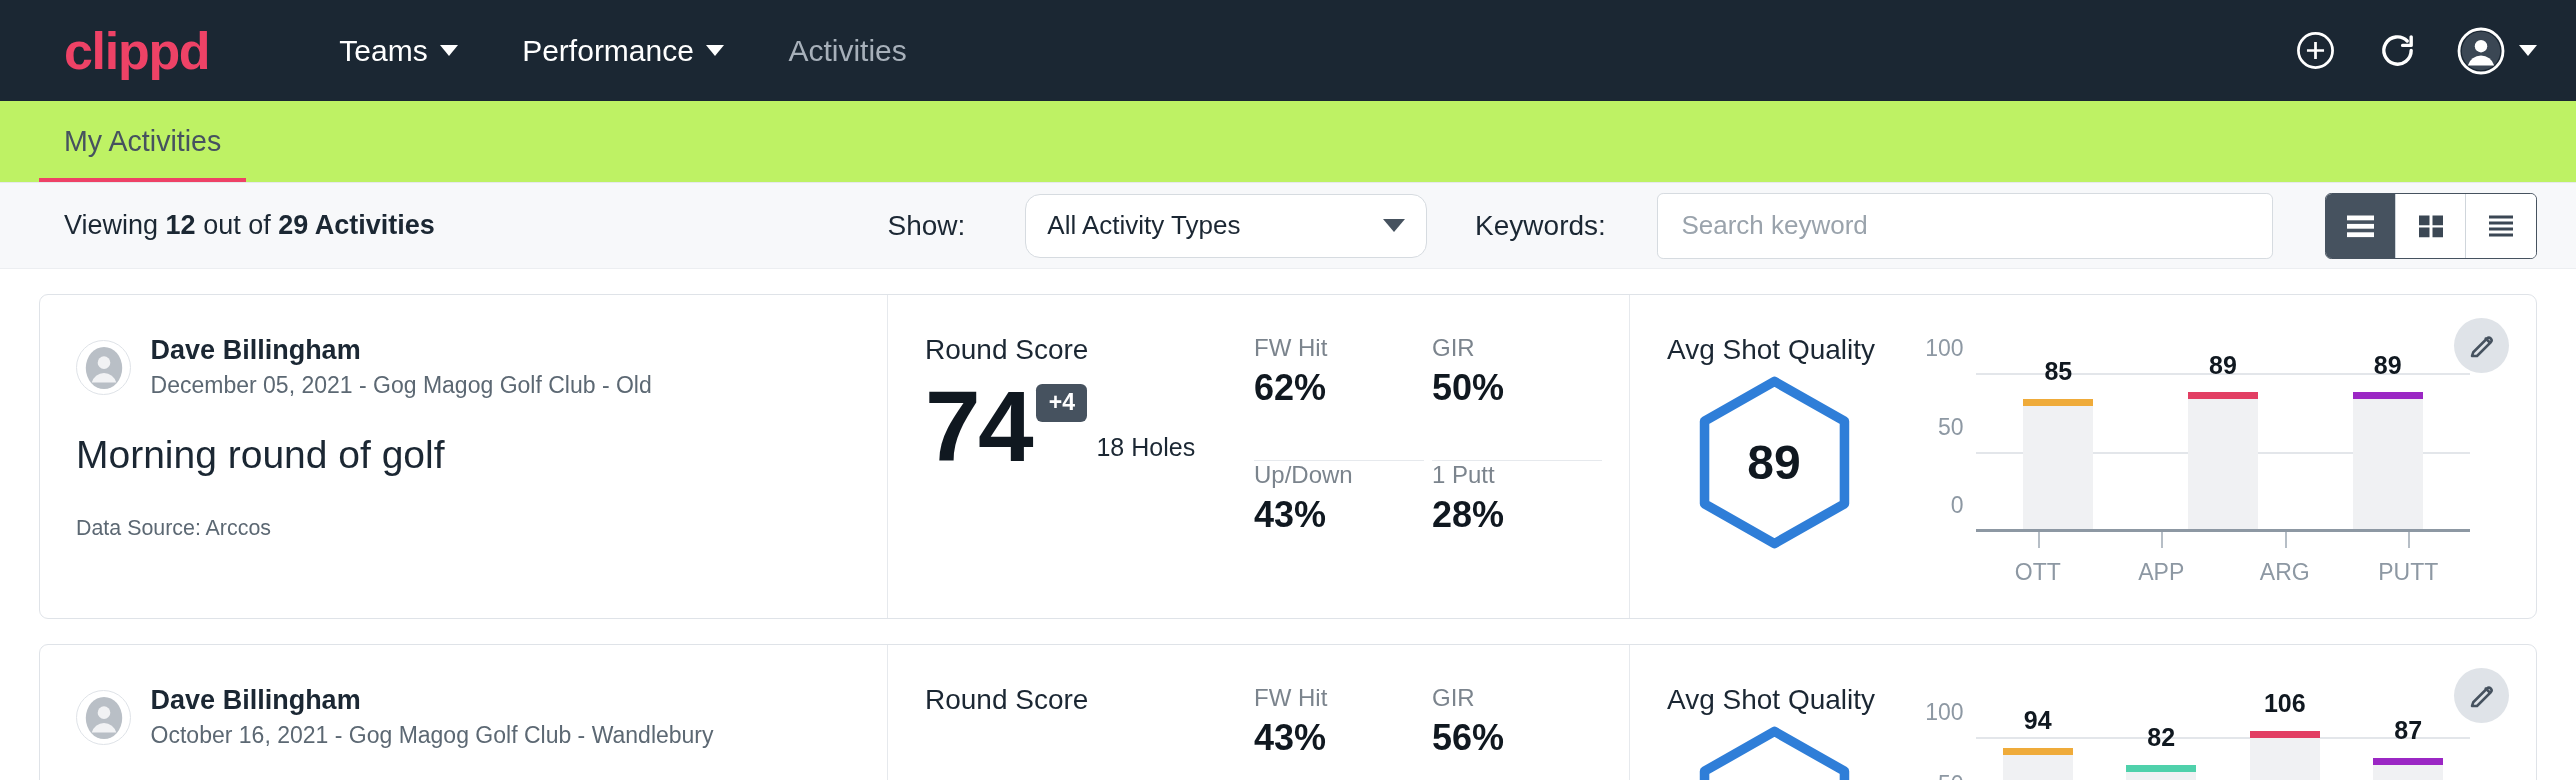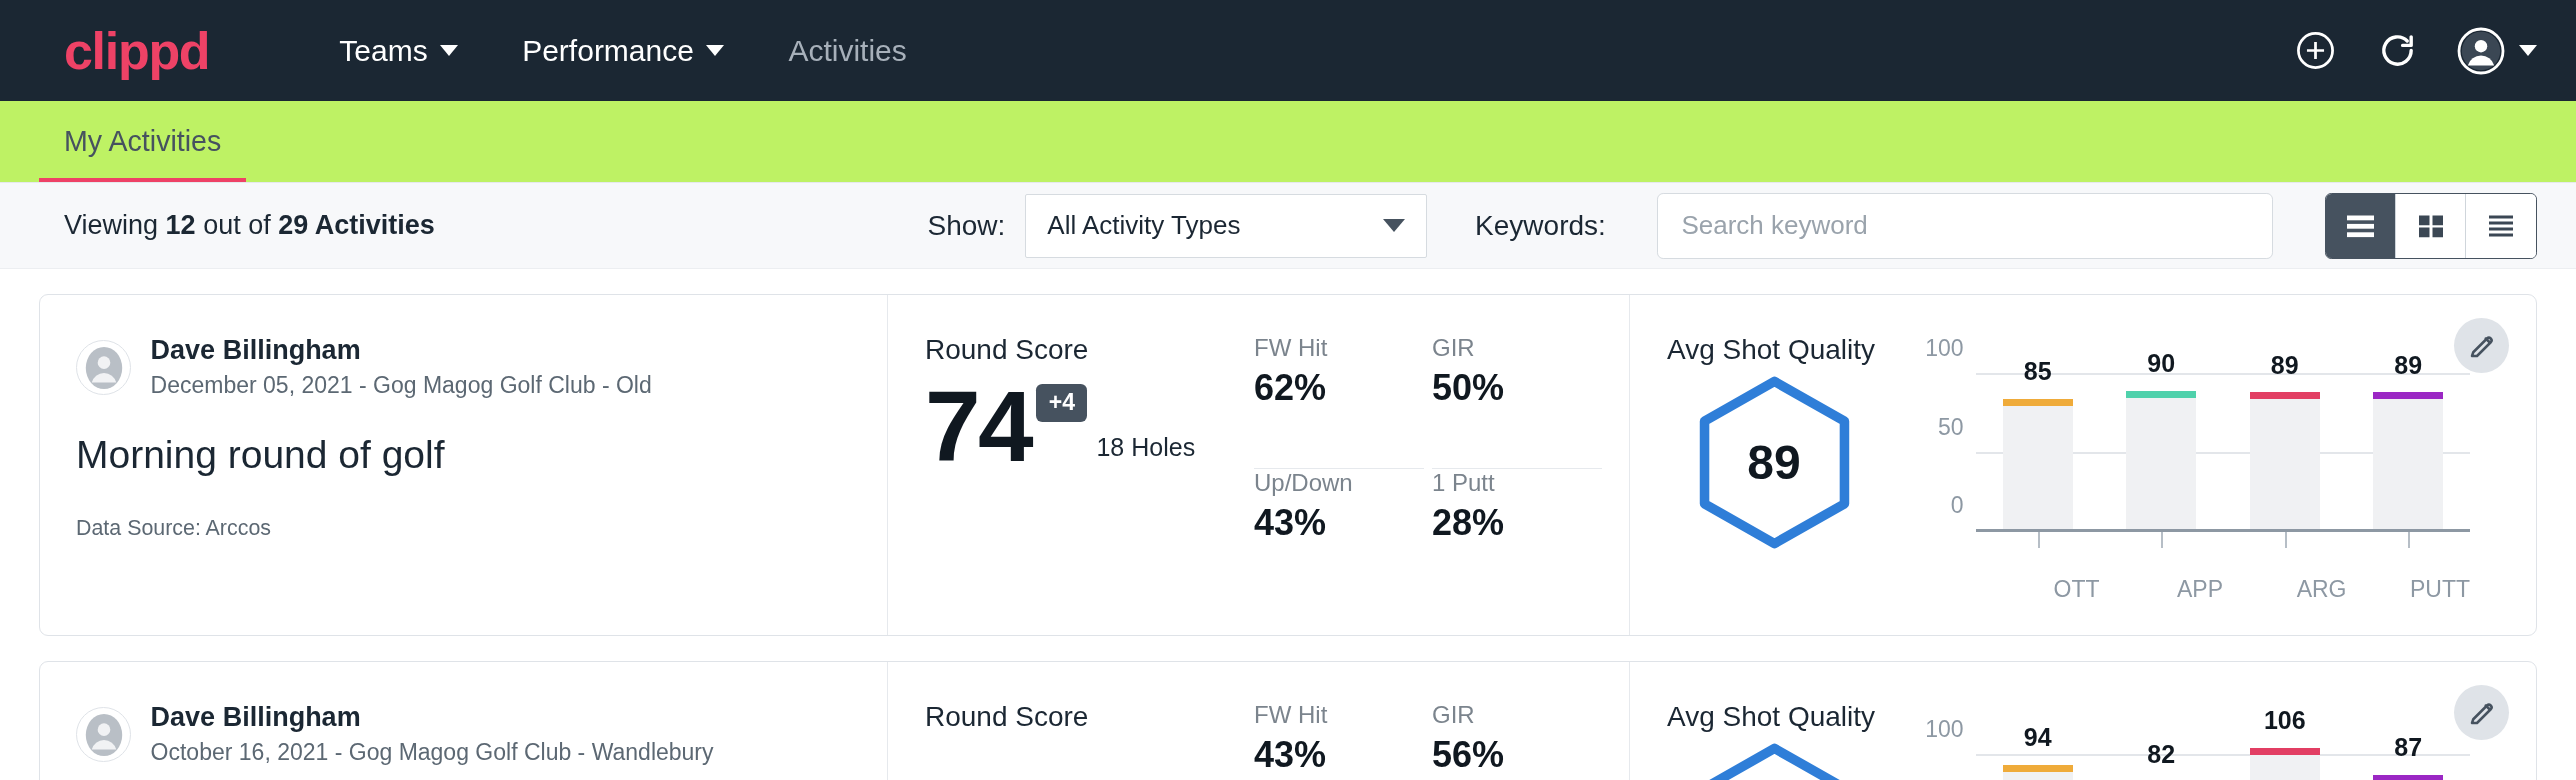--- a/index.html
+++ b/index.html
@@ -79,25 +79,26 @@
     border-bottom: 0.9px solid #eceef1;
   }
   .viewing { font-size: 27px; color: #1b2733; }
   .viewing b { font-weight: 700; }
   .filter-mid { margin-left: auto; display: flex; align-items: center; gap: 19.6px; }
   .lbl { font-size: 28px; color: #1b2733; }
   .select {
     width: 402px; height: 64px;
     background: #fff;
     border: 0.9px solid #d6dbe0;
-    border-radius: 2px;
+    border-radius: 15px;
     display: flex; align-items: center;
     padding: 0 21.4px;
     font-size: 26px; color: #1b2733;
     cursor: pointer;
+    margin-left: 40px;
   }
   .select .selchev {
     margin-left: auto;
     width: 0; height: 0;
     border-left: 11.6px solid transparent;
     border-right: 11.6px solid transparent;
     border-top: 13.4px solid #46525f;
   }
   .searchbox {
     width: 616px; height: 66px;
@@ -226,21 +227,21 @@
   .bars { position: absolute; inset: 0; display: flex; }
   .barcell { flex: 1; position: relative; display: flex; justify-content: center; align-items: flex-end; height: 100%; text-align: right; }
   .bar { width: 70px; background: #f0f1f3; position: relative; }
   .bar-cap { position: absolute; top: 0; left: 0; right: 0; height: 7.1px; }
   .bar-val {
     position: absolute; left: 50%; transform: translateX(-50%);
     font-size: 25px; font-weight: 700; color: #101820;
     white-space: nowrap;
   }
   .xaxis { display: flex; margin-left: 59px; margin-top: 0; }
-  .xcell { flex: 1; text-align: right; position: relative; padding-top: 44px; }
+  .xcell { flex: 1; text-align: center; position: relative; padding-top: 27px; }
   .xcell::before {
     content: ""; position: absolute; top: 0; left: 50%;
     width: 1.8px; height: 16px; background: #b6bec6;
   }
   .xlabel { font-size: 23px; color: #8d98a3; }
 
   .editbtn {
     position: absolute; top: 23px; right: 27px;
     width: 55px; height: 55px; border-radius: 50%;
     background: #dfe3e8;
@@ -398,26 +399,20 @@
               <div class="ytick" style="bottom:0%;">0</div>
               <div class="gridline" style="bottom:50%;"></div>
               <div class="ytick" style="bottom:50%;">50</div>
               <div class="gridline" style="bottom:100%;"></div>
               <div class="ytick" style="bottom:100%;">100</div>
               <div class="bars">
                 <div class="barcell">
                   <div class="bar-val" style="bottom:calc(85% + 12.5px);">85</div>
                   <div class="bar" style="height:85%;">
                     <div class="bar-cap" style="background:#efab3a;"></div>
-                  </div>
-                </div>
-                <div class="barcell">
-                  <div class="bar-val" style="bottom:calc(90% + 12.5px);">90</div>
-                  <div class="bar" style="height:90%;">
-                    <div class="bar-cap" style="background:#4fd1ab;"></div>
                   </div>
                 </div>
                 <div class="barcell">
                   <div class="bar-val" style="bottom:calc(89% + 12.5px);">89</div>
                   <div class="bar" style="height:89%;">
                     <div class="bar-cap" style="background:#e23e63;"></div>
                   </div>
                 </div>
                 <div class="barcell">
                   <div class="bar-val" style="bottom:calc(89% + 12.5px);">89</div>

